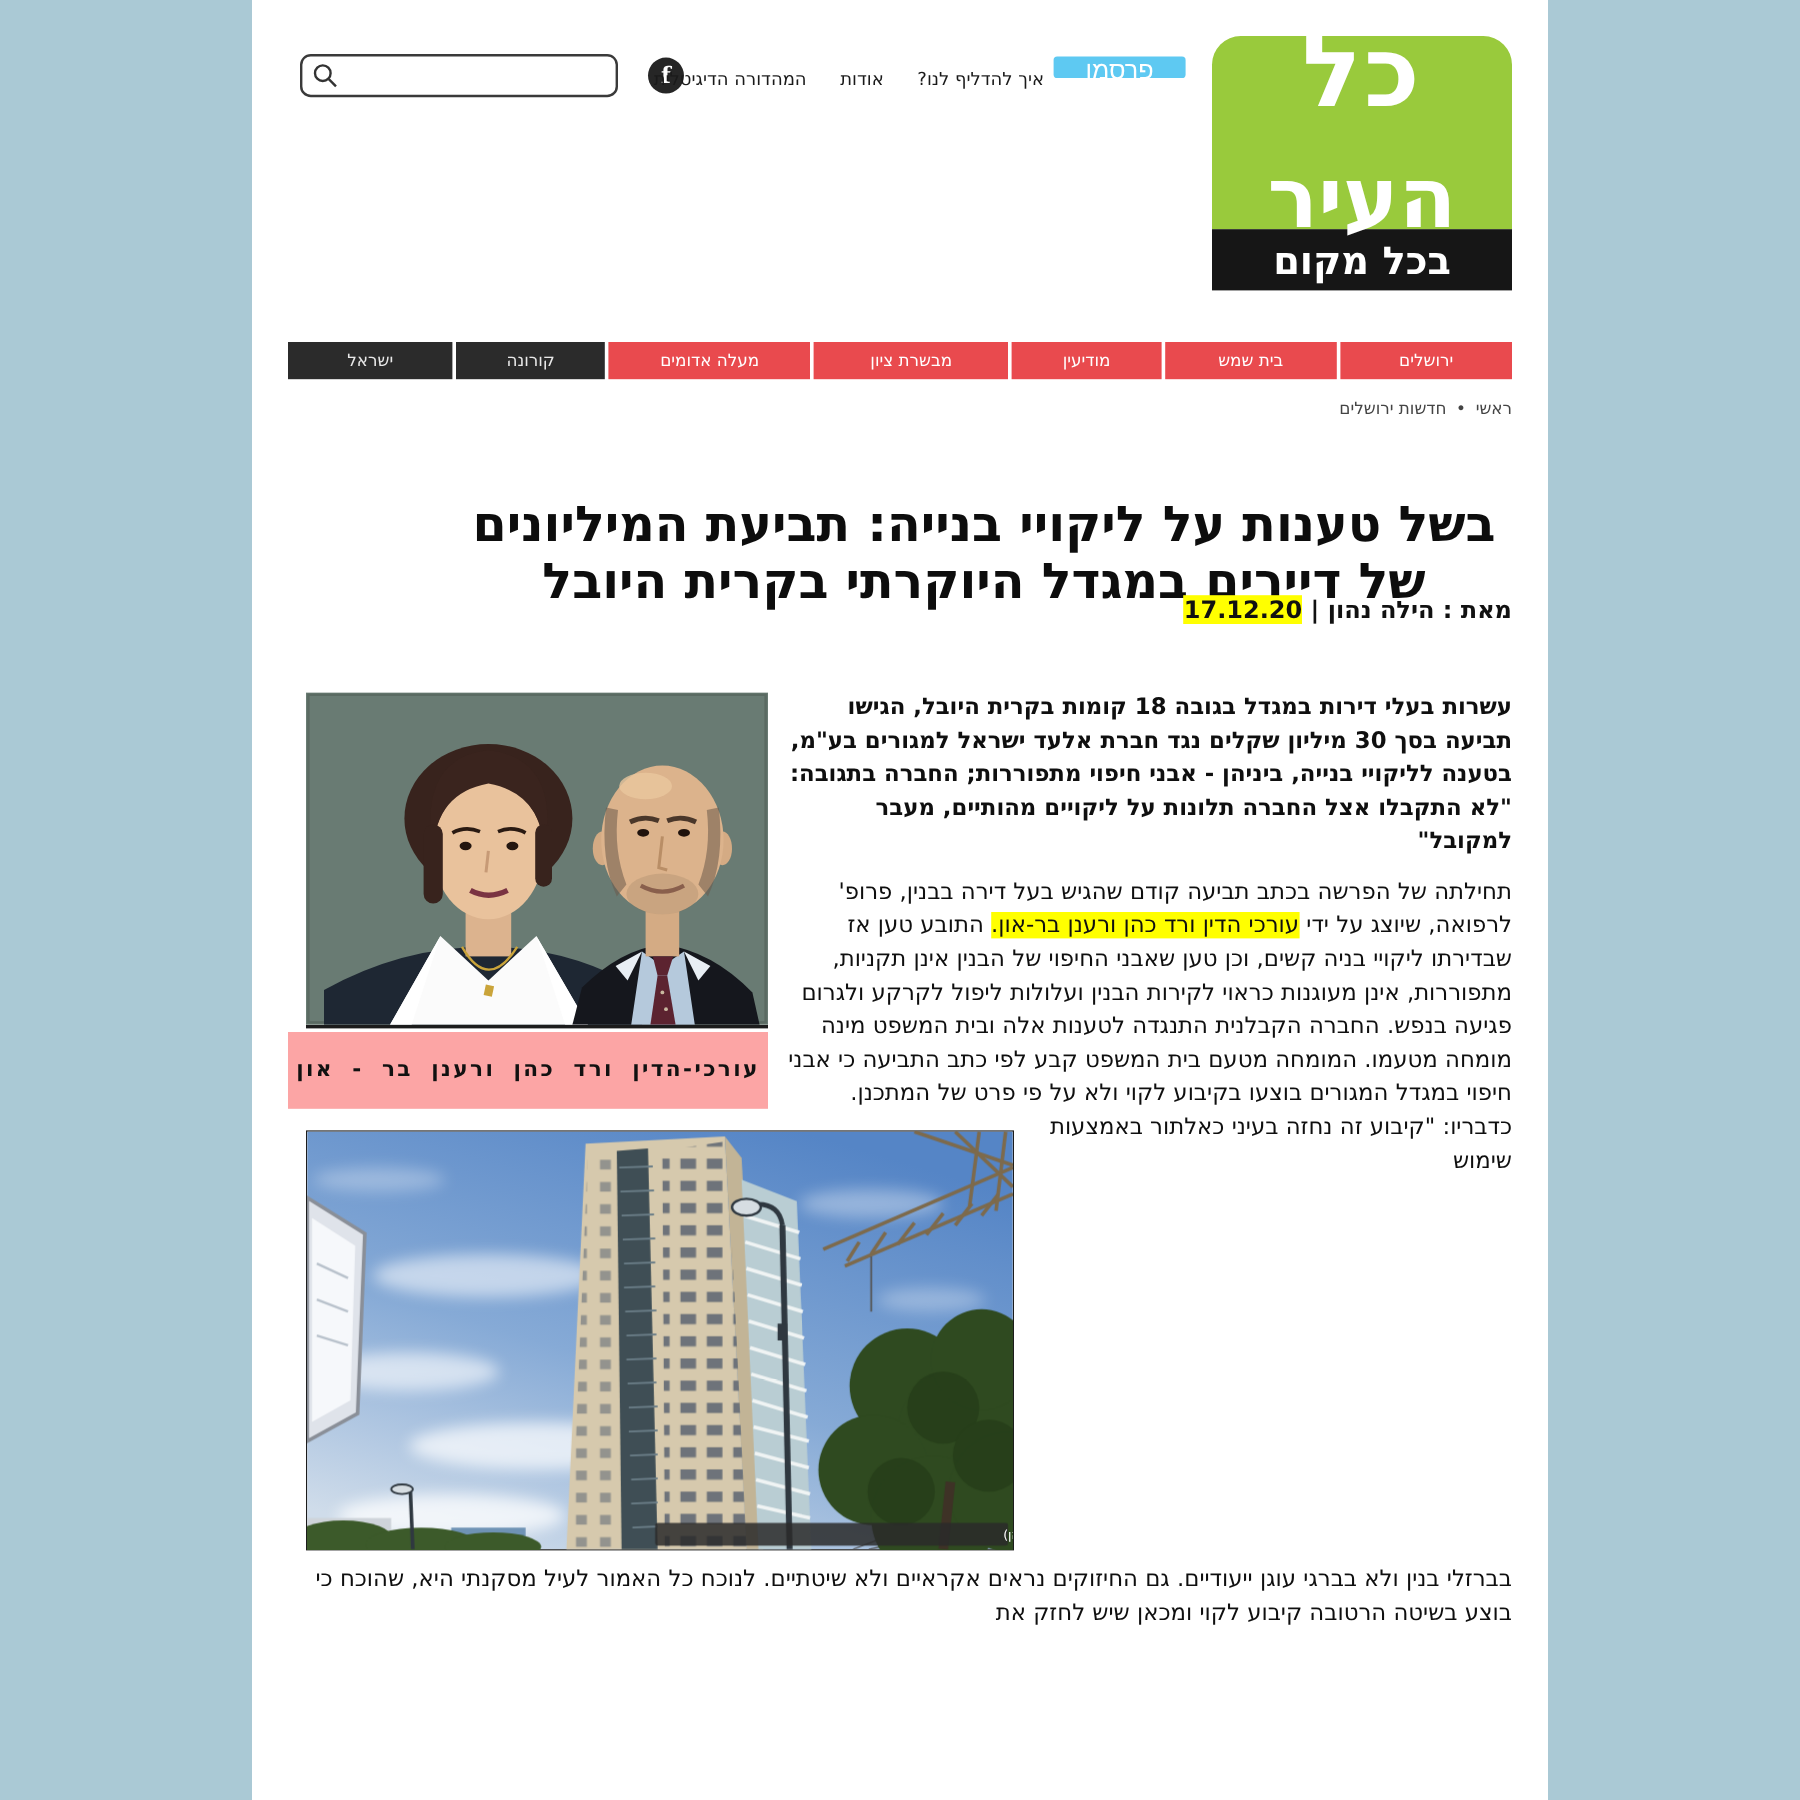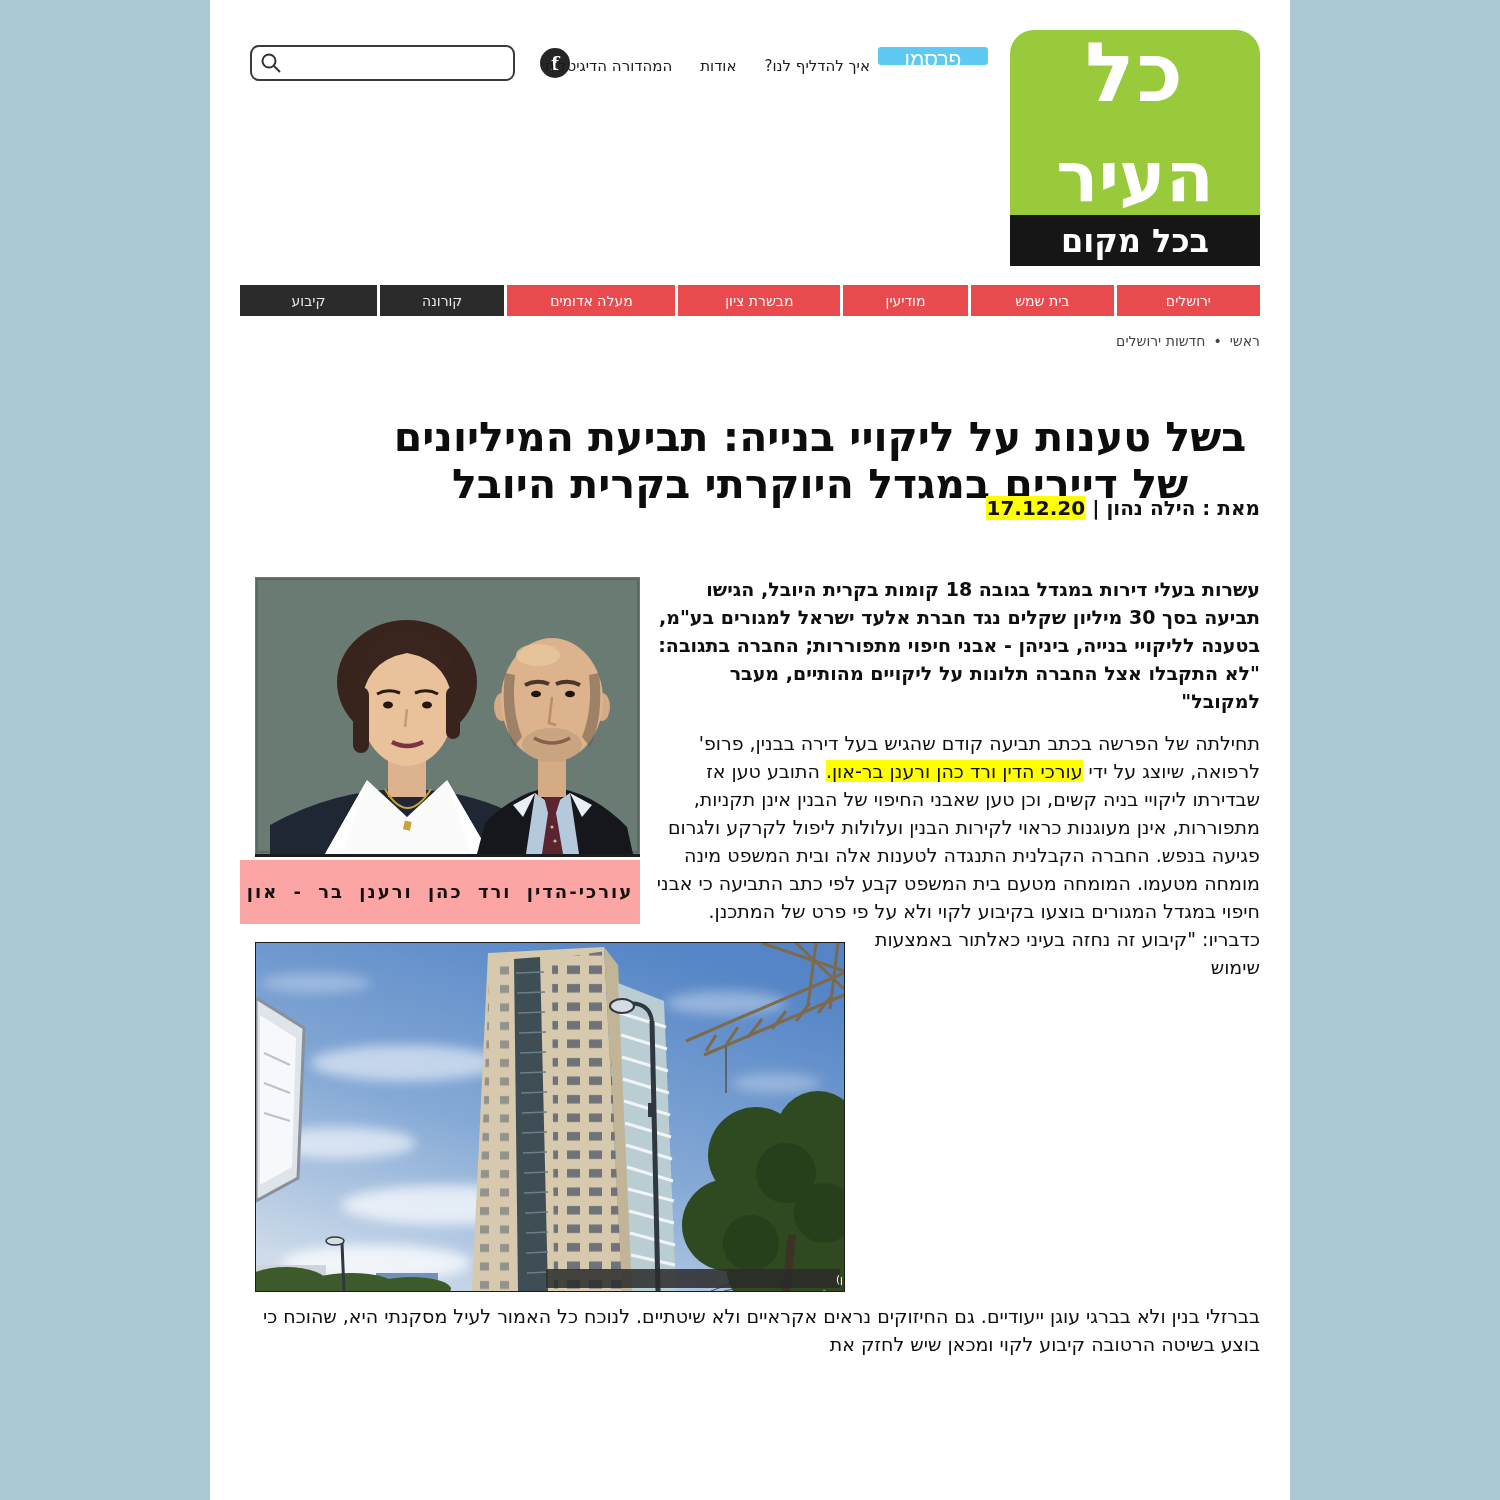--- a/index.html
+++ b/index.html
@@ -33,21 +33,21 @@
     display:flex;gap:28px;font-size:15px;color:#1a1a1a;white-space:nowrap;
   }
   .header-links a{color:#1a1a1a;text-decoration:none;cursor:pointer;}
   .adv-btn{
     position:absolute;left:668px;top:47px;width:110px;height:18px;
     background:#5ec9f2;color:#fff;border:none;border-radius:3px;
     font-size:21px;font-family:Liberation Sans, sans-serif;cursor:pointer;
   }
   .logo{position:absolute;left:800px;top:30px;width:250px;cursor:pointer;}
   .logo-green{
-    height:185px;background:#99ca3c;border-radius:24px 24px 0 0;
+    height:161px;background:#99ca3c;border-radius:24px 24px 0 0;
     color:#fff;text-align:center;font-weight:bold;direction:rtl;
     display:flex;flex-direction:column;justify-content:center;gap:22px;
   }
   .logo-l1{font-size:82px;line-height:86px;letter-spacing:2px;}
   .logo-l2{font-size:70px;line-height:78px;}
   .logo-black{
     height:51px;background:#161616;color:#fff;text-align:center;
     font-size:32px;font-weight:bold;line-height:52px;direction:rtl;
   }
   
@@ -136,21 +136,21 @@
     <div class="logo-black">בכל מקום</div>
   </div>
 
   <nav class="navbar">
     <div class="nav-item nav-red">ירושלים</div>
     <div class="nav-item nav-red">בית שמש</div>
     <div class="nav-item nav-red">מודיעין</div>
     <div class="nav-item nav-red">מבשרת ציון</div>
     <div class="nav-item nav-red">מעלה אדומים</div>
     <div class="nav-item nav-dark">קורונה</div>
-    <div class="nav-item nav-dark">קיבוע</div>
+    <div class="nav-item nav-dark">ישראל</div>
   </nav>
 
   <div class="breadcrumb">
     <span class="crumb">ראשי</span>
     <span>•</span>
     <span class="crumb">חדשות ירושלים</span>
   </div>
 
   <h1 class="title" style="margin:0;">
     <div>בשל טענות על ליקויי בנייה: תביעת המיליונים</div>

